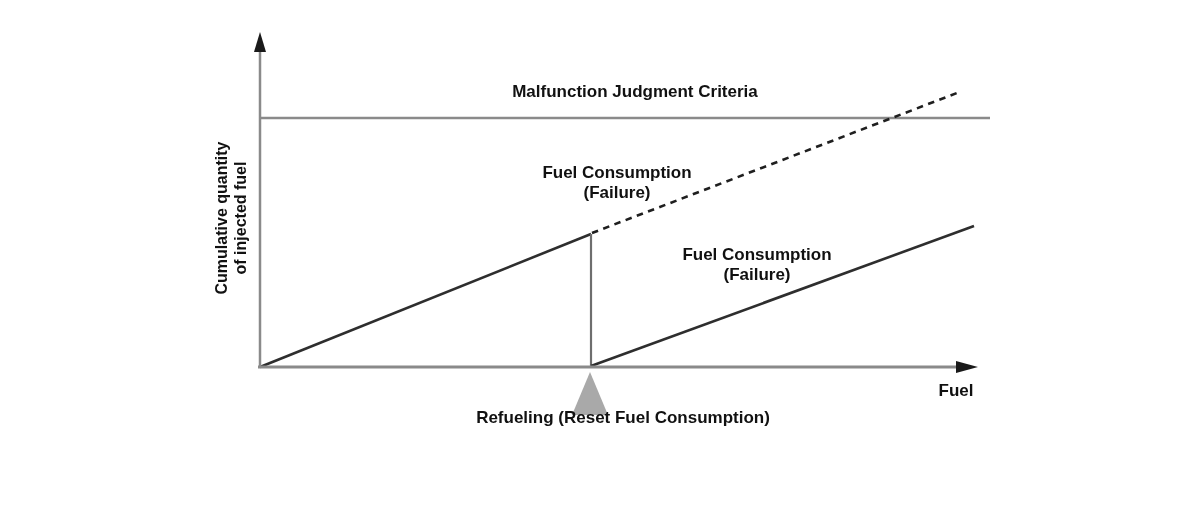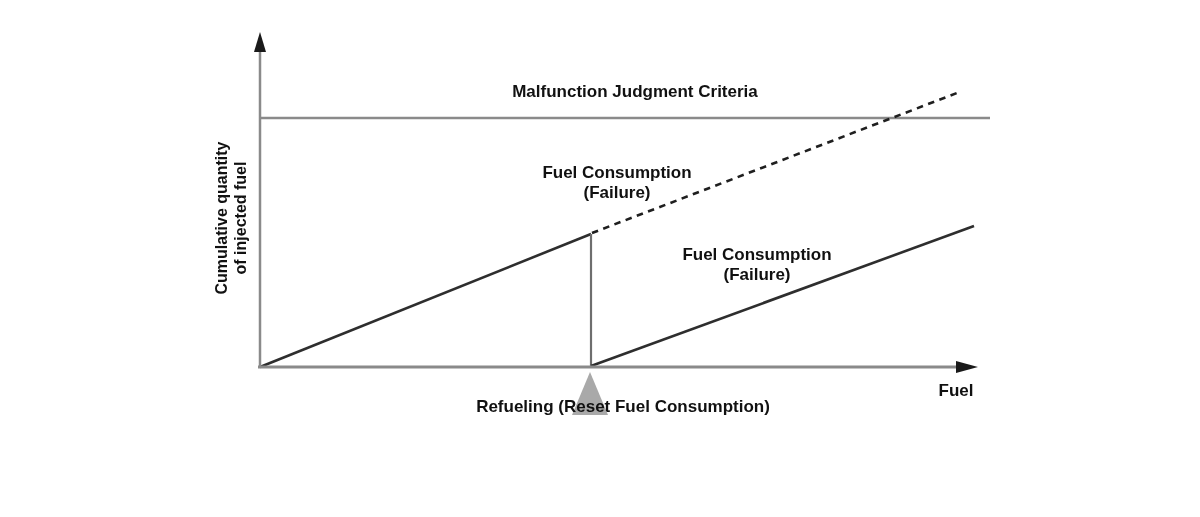--- a/index.html
+++ b/index.html
@@ -41,21 +41,21 @@
     line-height: 19px;
     color: #111111;
     text-align: center;
     white-space: nowrap;
     transform: translate(-50%, -50%) rotate(-90deg);
   }
   .lbl-criteria  { left: 635px; top: 82px;  }
   .lbl-failure   { left: 617px; top: 163px; }
   .lbl-normal    { left: 757px; top: 245px; }
   .lbl-time      { left: 956px; top: 381px; }
-  .lbl-refueling { left: 623px; top: 397px; }
+  .lbl-refueling { left: 623px; top: 408px; }
 </style>
 </head>
 <body>
 
 <div class="stage">
 
   <svg class="diagram-svg" viewBox="0 0 1200 517" aria-hidden="true">
 
     <line x1="260" y1="118" x2="990" y2="118" stroke="#8a8a8a" stroke-width="2.5"></line>
 

